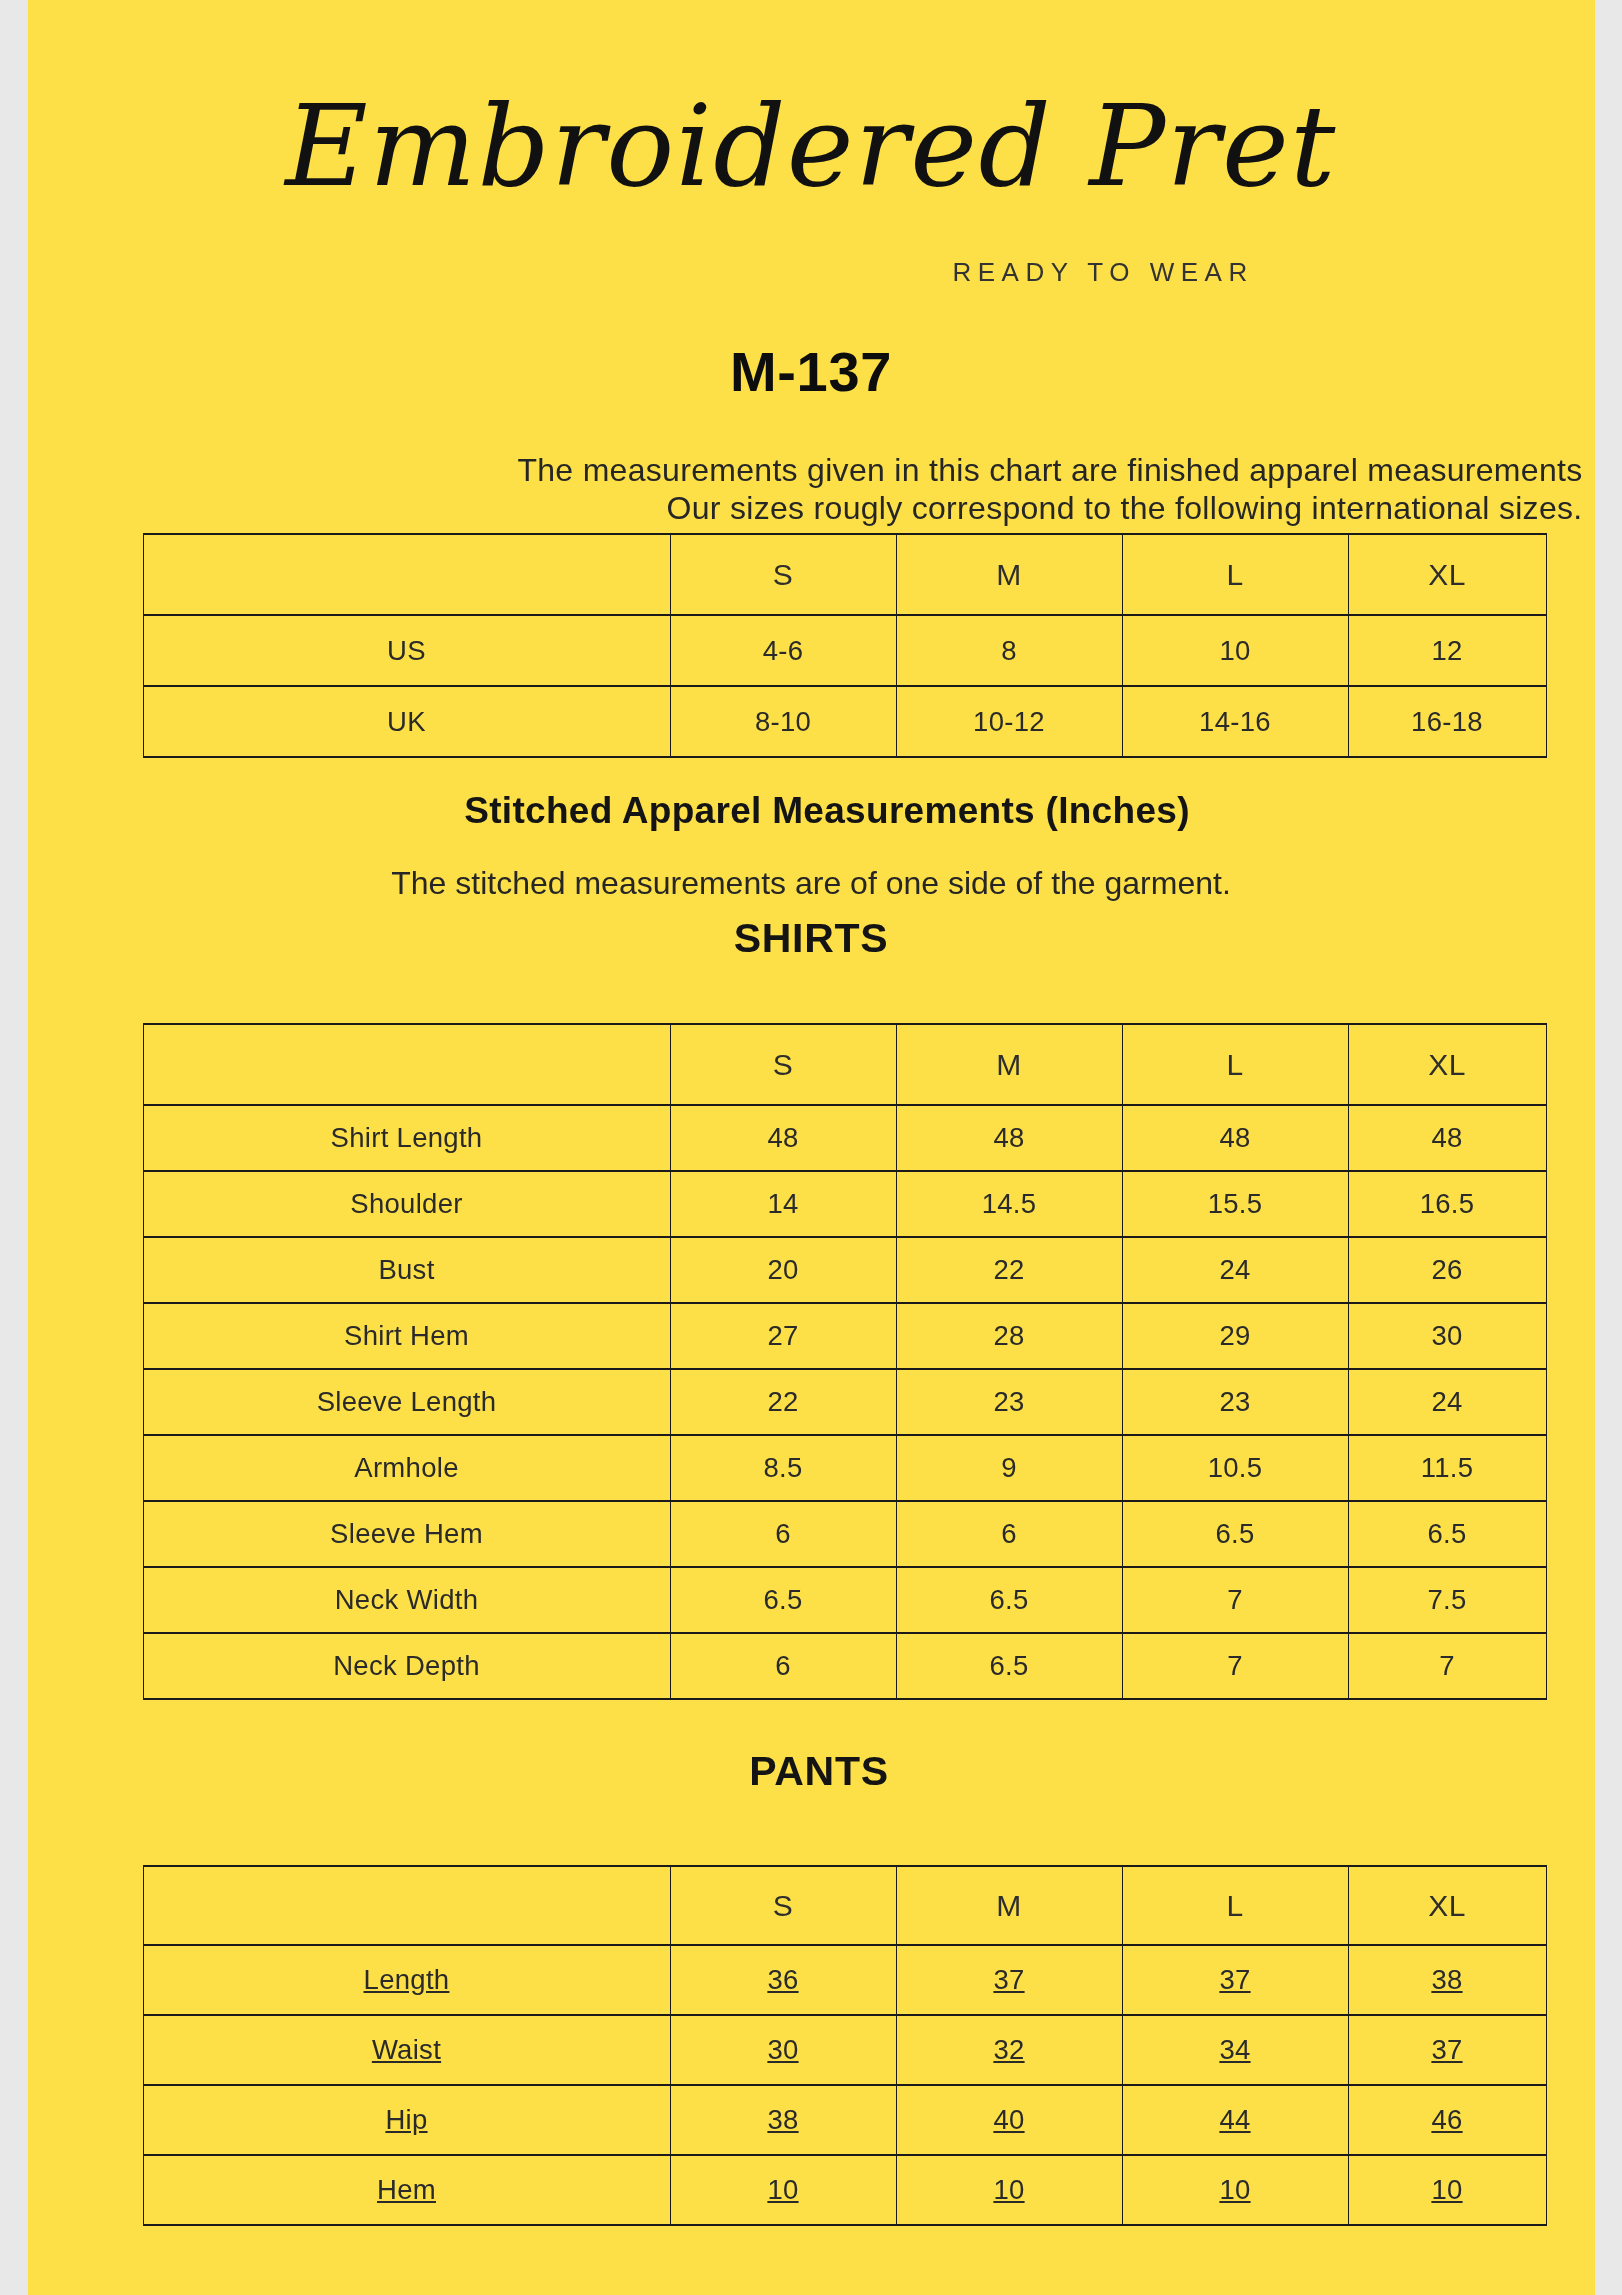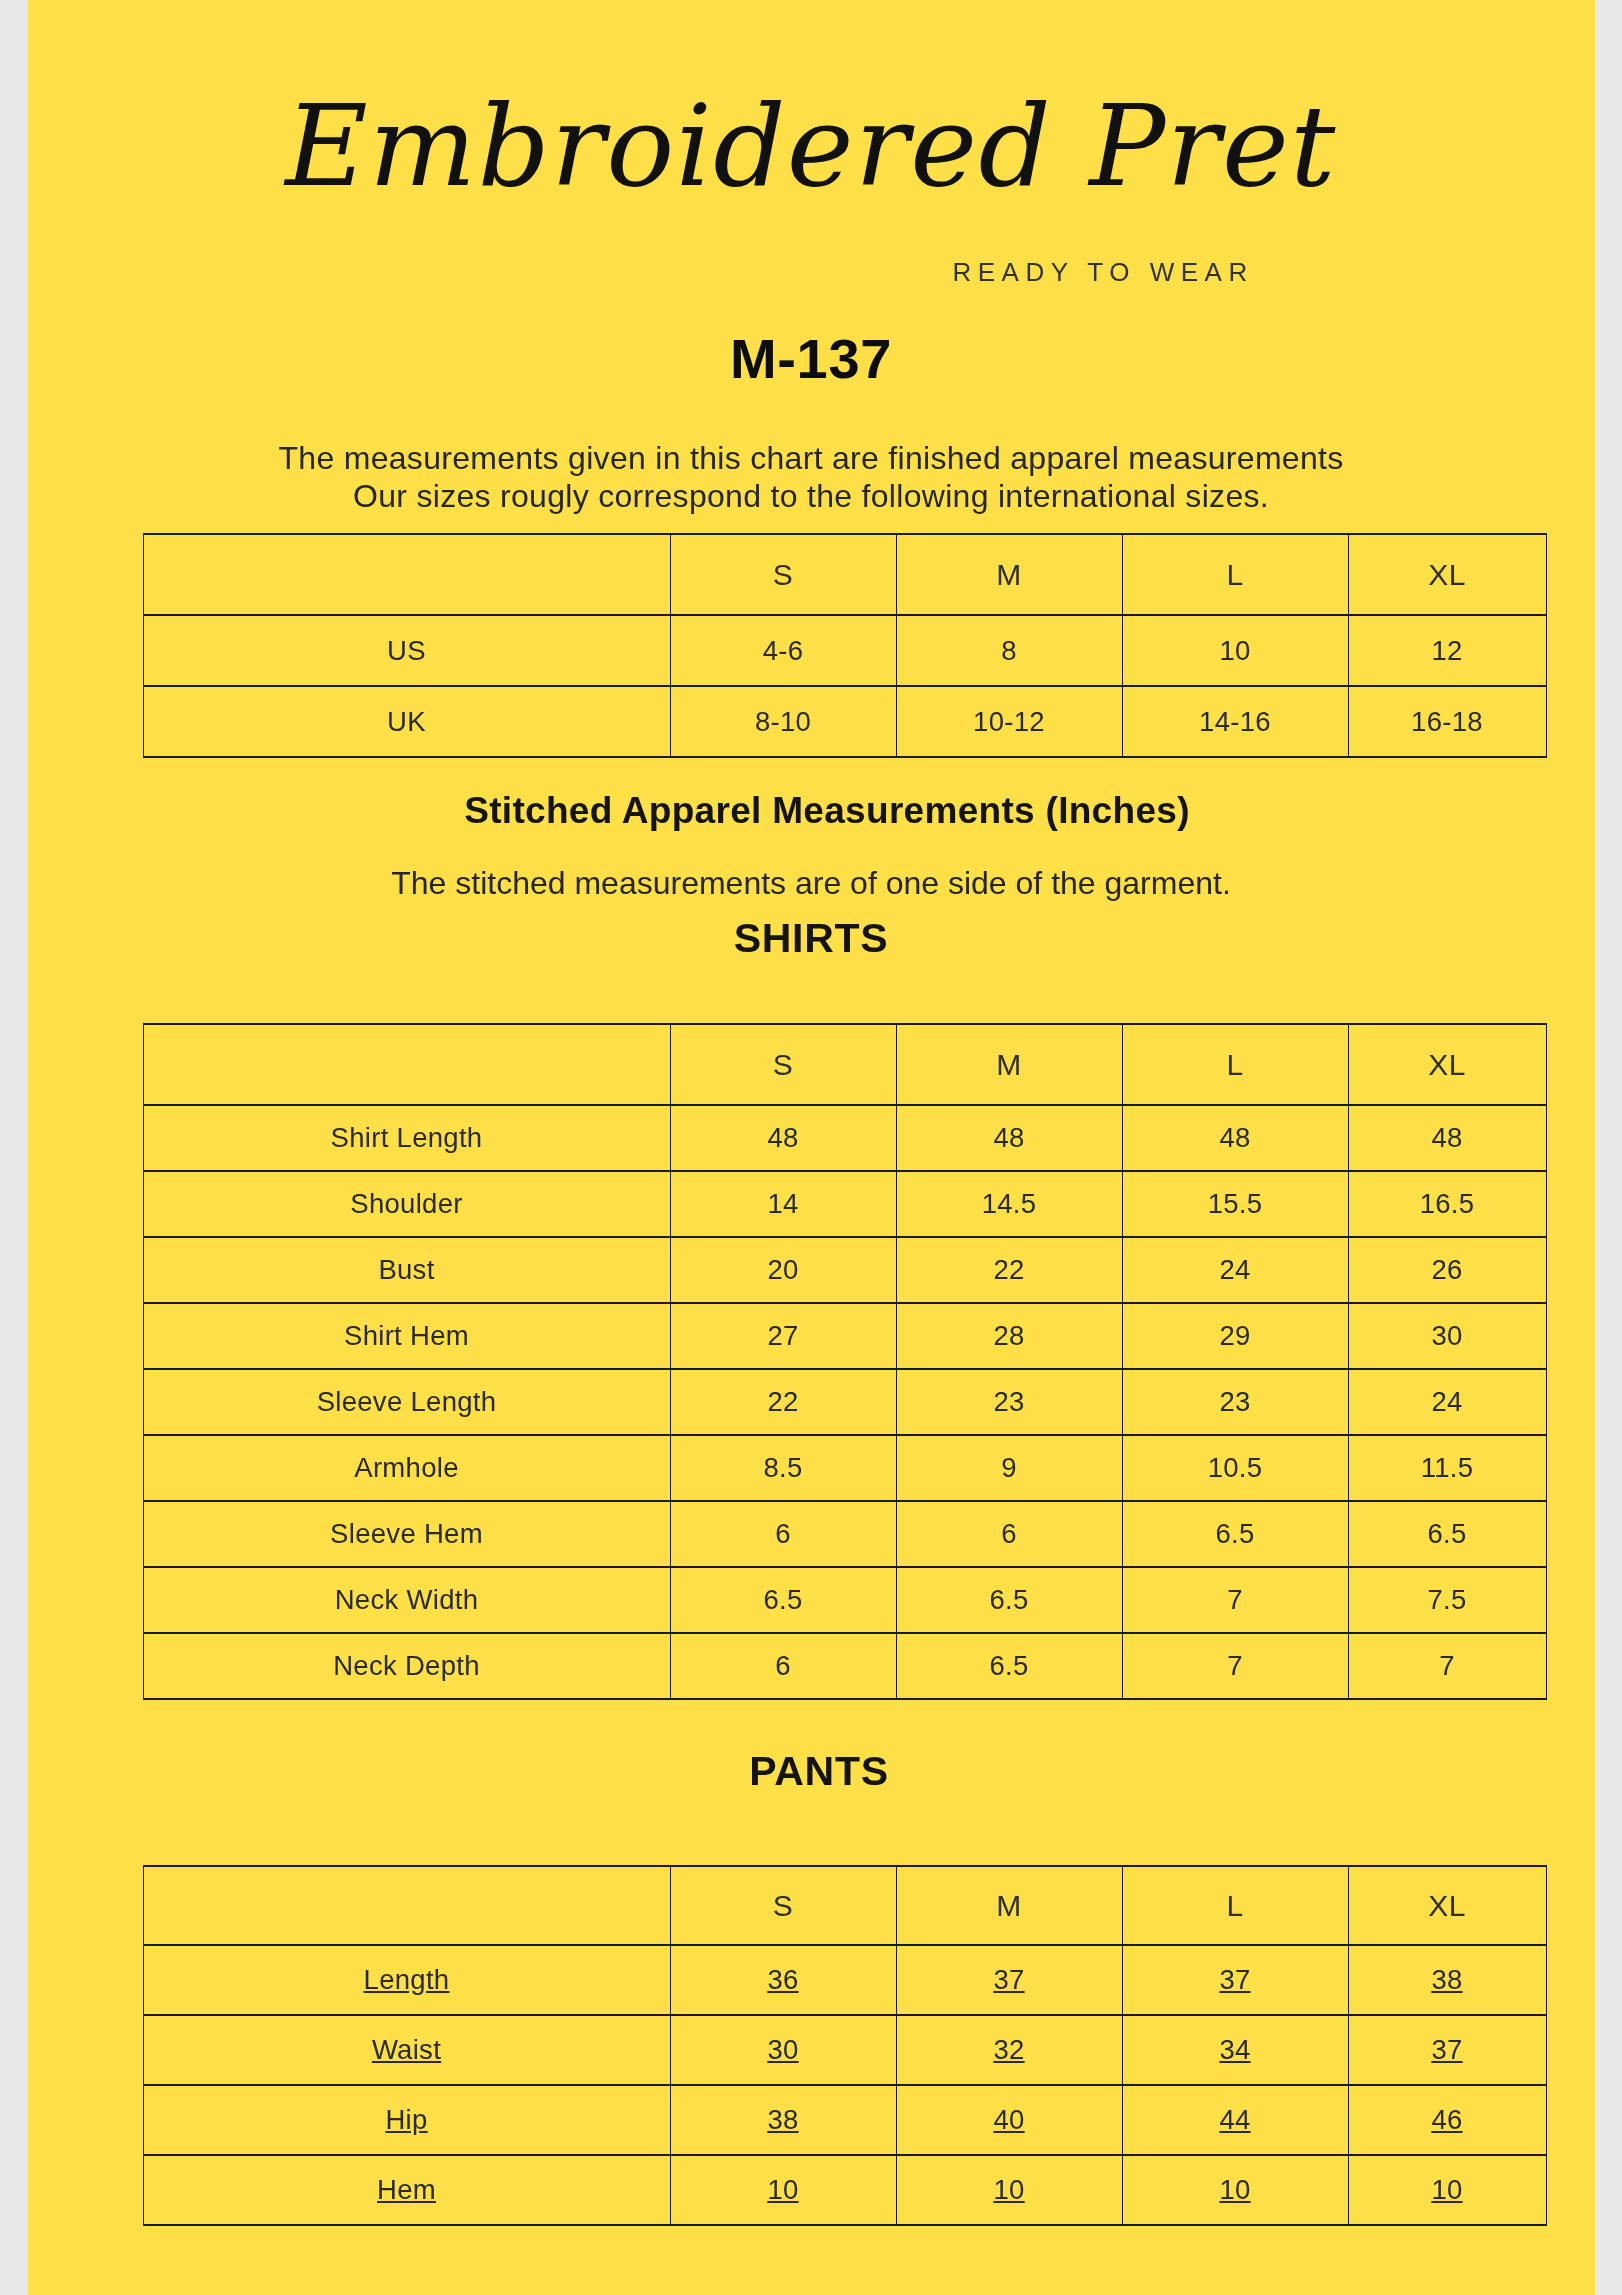--- a/index.html
+++ b/index.html
@@ -27,32 +27,32 @@
   .tagline {
     position:absolute; top:257px; left:925px;
     font-size:26px;
     letter-spacing:6.5px;
     color:#333333;
     white-space:nowrap;
   }
   
   .product-code {
     position:absolute; top:326px; left:0; right:0;
-    margin:0;
+    margin:13px;
     text-align:center;
     font-size:56px;
     font-weight:800;
     letter-spacing:0.7px;
     color:#0d0d0d;
   }
   
   .intro {
     position:absolute; left:0; right:0;
-    margin:0;
-    text-align:center;
+    margin:12px;
+    text-align:right;
     font-size:32px;
     font-weight:400;
     color:#262626;
     letter-spacing:0.3px;
     white-space:nowrap;
   }
   .intro-1 { top:440px; }
   .intro-2 { top:478px; }
   
   table.grid {

